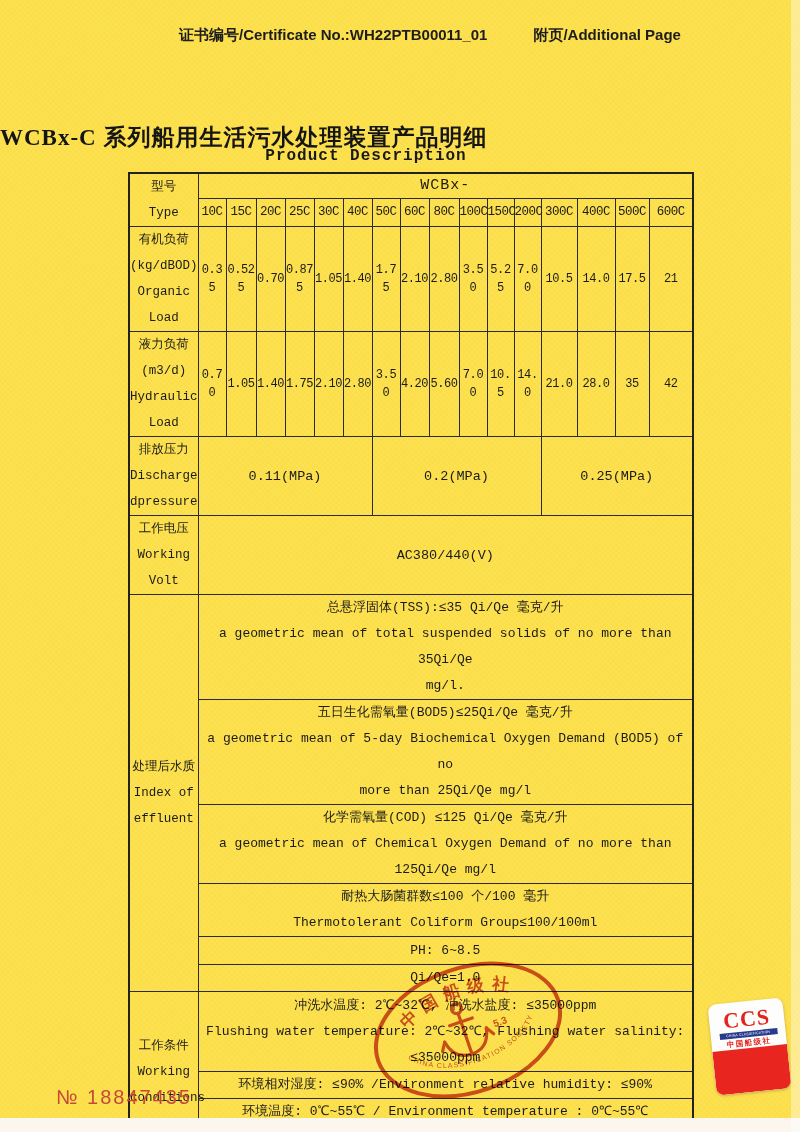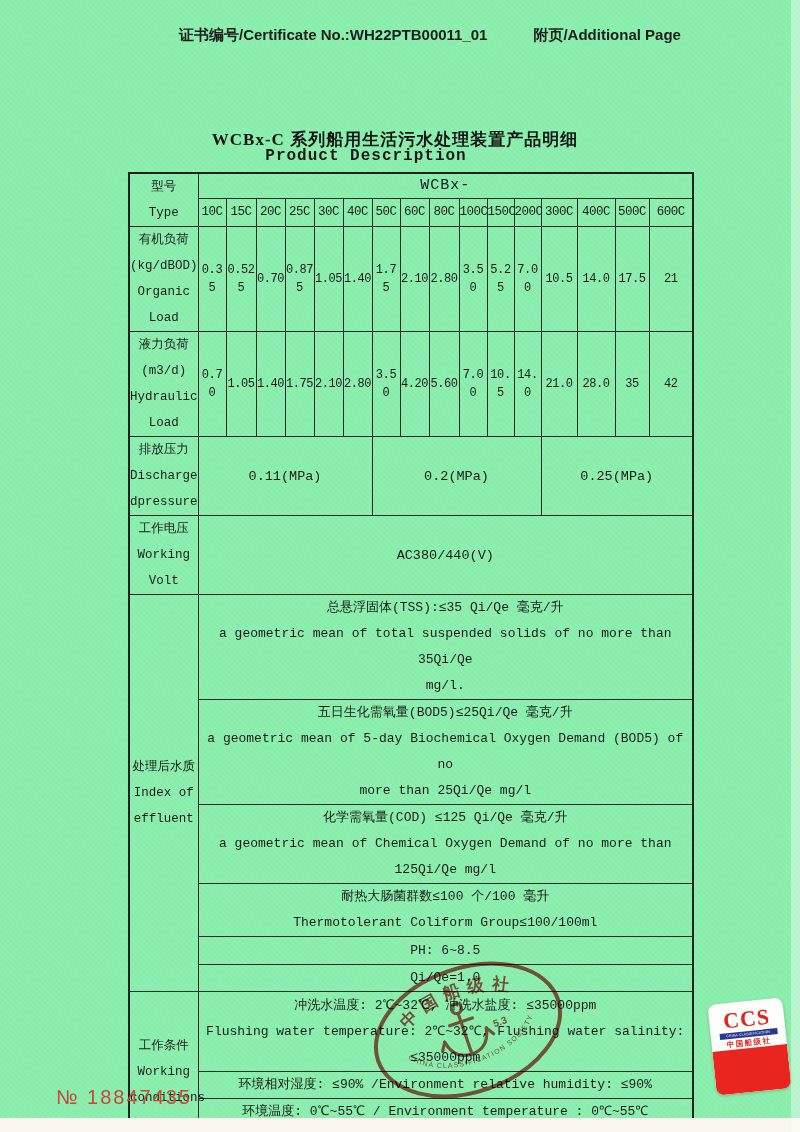--- a/index.html
+++ b/index.html
@@ -1,19 +1,19 @@
 <!DOCTYPE html>
 <html><head>
 <meta charset="utf-8">
 <style>
   html,body{margin:0;padding:0;}
   #page{
     position:relative;
     width:800px;height:1132px;
-    background:#86efac;
+    background:#fde047;
     overflow:hidden;
     font-family:"Liberation Sans","DejaVu Sans",sans-serif;
     color:#222;
   }
   #page::before{ 
     content:"";position:absolute;inset:0;
     background:
       repeating-linear-gradient(45deg, rgba(255,255,255,.05) 0 2px, rgba(0,0,0,0) 2px 4px),
       repeating-linear-gradient(-45deg, rgba(210,170,140,.05) 0 2px, rgba(0,0,0,0) 2px 4px);
     pointer-events:none;
@@ -22,23 +22,23 @@
   .edge-right{position:absolute;right:0;top:0;width:9px;height:100%;background:rgba(255,255,255,.40);}
 
   
   .header-line{
     position:absolute;top:26px;left:0;width:800px;
     padding-left:60px;box-sizing:border-box;
     text-align:center;font-size:15px;font-weight:700;color:#1d1d1d;
   }
   .header-line .gap{display:inline-block;width:46px;}
   .doc-title{
-    position:absolute;top:128px;left:0;width:790px;text-align:center;
+    position:absolute;top:122px;left:0;width:790px;text-align:left;
     font-family:"Liberation Serif","DejaVu Serif",serif;
-    font-size:17px;font-weight:700;color:#151515;letter-spacing:1px;
+    font-size:23px;font-weight:700;color:#151515;letter-spacing:1px;
   }
   .doc-subtitle{
     position:absolute;top:147px;left:0;width:732px;text-align:center;
     font-family:"Liberation Mono","DejaVu Sans Mono",monospace;
     font-size:16px;font-weight:600;letter-spacing:1px;color:#1a1a1a;
   }
   .footer-line{
     position:absolute;top:1083px;left:237px;
     font-size:15px;font-weight:700;color:#1d1d1d;white-space:nowrap;
   }

